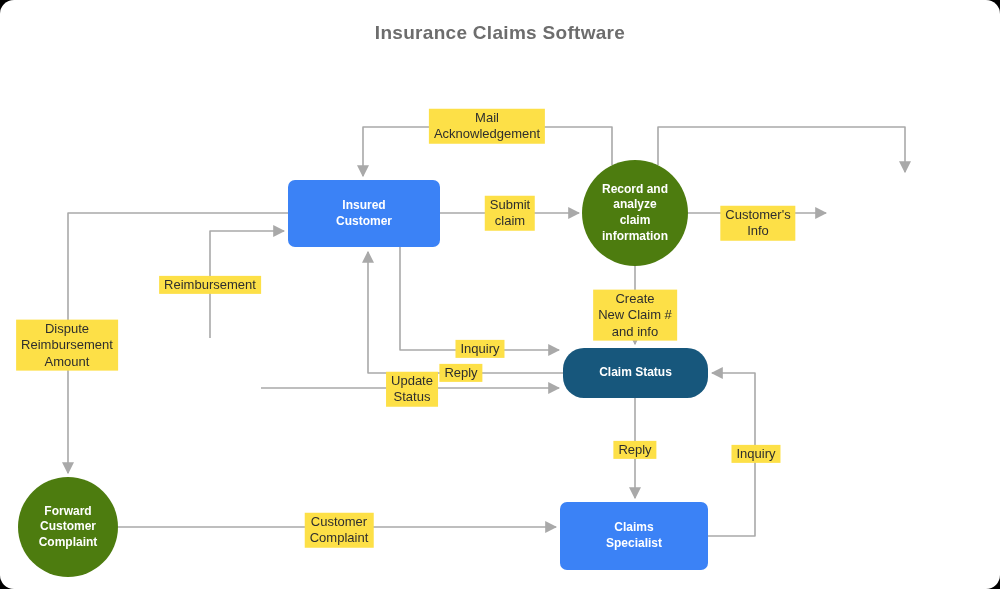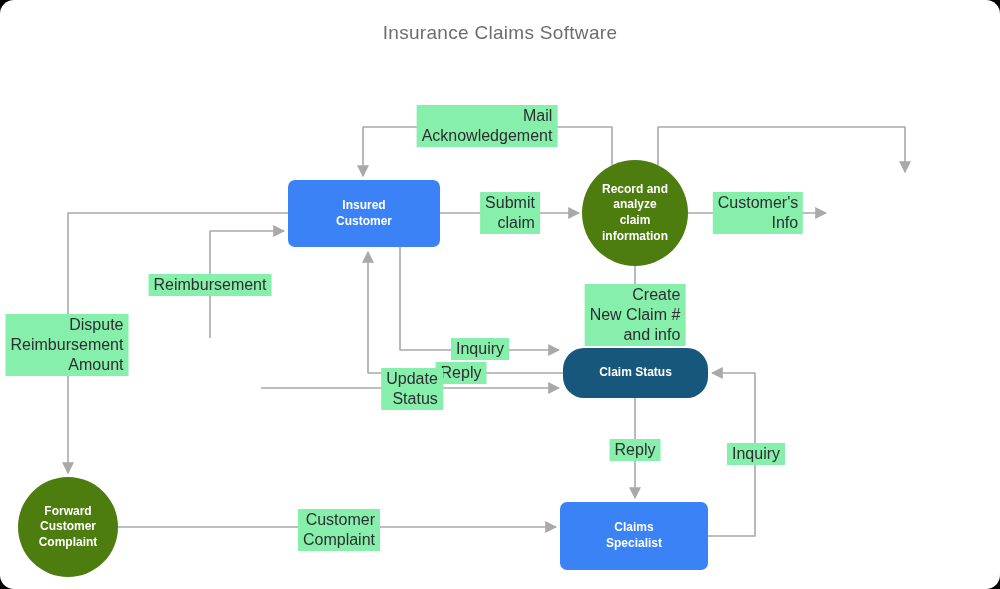--- a/index.html
+++ b/index.html
@@ -3,36 +3,36 @@
 <meta charset="utf-8">
 <style>
   html,body{margin:0;padding:0;background:#000;}
   .page{
     position:relative;width:1000px;height:589px;background:#ffffff;
     border-radius:14px;overflow:hidden;
     font-family:"Liberation Sans", sans-serif;
   }
   .diagram-title{
     position:absolute;top:22px;left:0;width:100%;
-    text-align:center;font-size:19px;font-weight:normal;color:#6d6d6d;
+    text-align:center;font-size:19px;font-weight:bold;color:#6d6d6d;
     letter-spacing:.3px;
   }
   .wires{position:absolute;left:0;top:0;width:1000px;height:589px;}
   .node{
     position:absolute;display:flex;align-items:center;justify-content:center;
     color:#ffffff;font-size:12px;font-weight:bold;text-align:center;
     line-height:1.3;white-space:pre-line;
   }
   .rect{background:#3b82f6;border-radius:7px;}
   .rect-dark{background:#17577c;border-radius:4px;}
   .circle{background:#4d7c0f;border-radius:50%;}
   .chip{
     position:absolute;transform:translate(-50%,-50%);
-    background:#86efac;color:#2e2e2e;font-size:16px;line-height:1.25;
-    text-align:right;white-space:pre-line;padding:1px 5px;
+    background:#fde047;color:#2e2e2e;font-size:13px;line-height:1.25;
+    text-align:center;white-space:pre-line;padding:1px 5px;
   }
 </style>
 </head>
 <body>
 
 <div class="page">
 
   <div class="diagram-title">Insurance Claims Software</div>
 
   <svg class="wires" width="1000" height="589" viewBox="0 0 1000 589">
@@ -84,21 +84,21 @@
 
   <div class="node rect" style="left:560px;top:502px;width:148px;height:68px;">
     <span>Claims
 Specialist</span>
   </div>
 
   <div class="chip" style="left:487px;top:126px;">Mail
 Acknowledgement</div>
   <div class="chip" style="left:510px;top:213px;">Submit
 claim</div>
-  <div class="chip" style="left:758px;top:213px;">Customer's
+  <div class="chip" style="left:758px;top:223px;">Customer's
 Info</div>
   <div class="chip" style="left:635px;top:315px;">Create
 New Claim #
 and info</div>
   <div class="chip" style="left:210px;top:285px;">Reimbursement</div>
   <div class="chip" style="left:67px;top:345px;">Dispute
 Reimbursement
 Amount</div>
   <div class="chip" style="left:480px;top:349px;">Inquiry</div>
   <div class="chip" style="left:461px;top:373px;">Reply</div>

